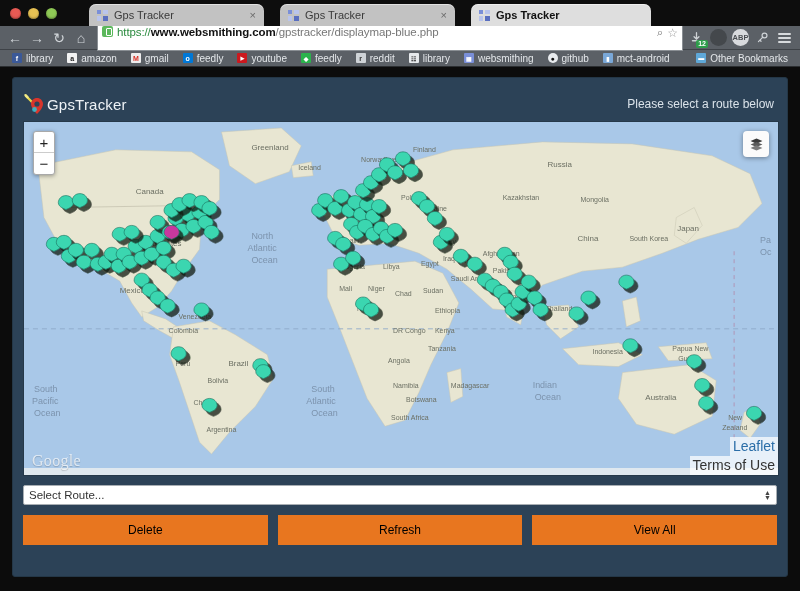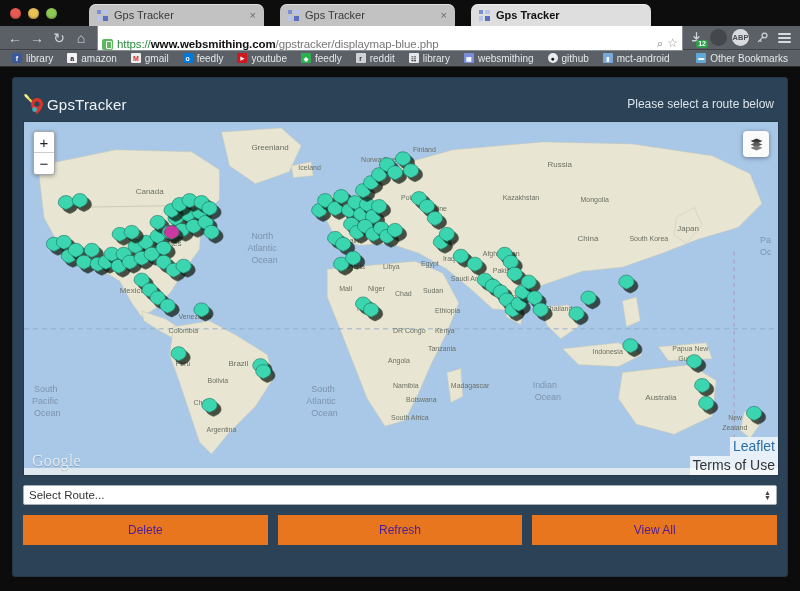--- a/index.html
+++ b/index.html
@@ -49,21 +49,21 @@
     height:24px; background:#5b6066;
     display:flex; align-items:center; gap:0px; padding:0 4px;
     border-bottom:1px solid #3e4247;
   }
   .navbtn {
     width:22px; height:22px; display:flex; align-items:center; justify-content:center;
     color:#d2d6da; font-size:14px; flex:0 0 22px;
   }
   .omnibox {
     flex:1; height:26px; background:#fff; border:1px solid #8a8f94; border-radius:0;
-    display:flex; align-items:flex-end; padding:0 4px; margin:0 5px; gap:4px;
+    display:flex; align-items:flex-start; padding:0 4px; margin:0 5px; gap:4px;
     font-size:11.5px; overflow:hidden;
   }
   .lock {
     width:11px; height:11px; flex:0 0 11px; border-radius:2px;
     background:#5cb85c; position:relative;
   }
   .lock:after{
     content:""; position:absolute; left:3.5px; top:2px; width:4px; height:6px;
     border:1.3px solid #fff; border-radius:1px;
   }
@@ -157,21 +157,21 @@
     display:flex; align-items:center; padding:0 5px;
     font-size:11.5px; color:#333; position:relative;
   }
   .routeselect .arrows {
     position:absolute; right:5px; top:50%; transform:translateY(-50%);
     display:flex; flex-direction:column; line-height:5px; font-size:7px; color:#444;
   }
   .btnrow { display:flex; gap:10px; margin-top:10px; }
   .obtn {
     flex:1; height:30px; background:#e8761f; border:none;
-    color:#4c1d95; font-size:12px; display:flex; align-items:center; justify-content:center;
+    color:#000000; font-size:12px; display:flex; align-items:center; justify-content:center;
     font-family:"Liberation Sans", sans-serif;
   }
 </style>
 </head>
 <body>
 
 <div class="browser">
 
   <div class="tabstrip">
     <div class="traffic">

